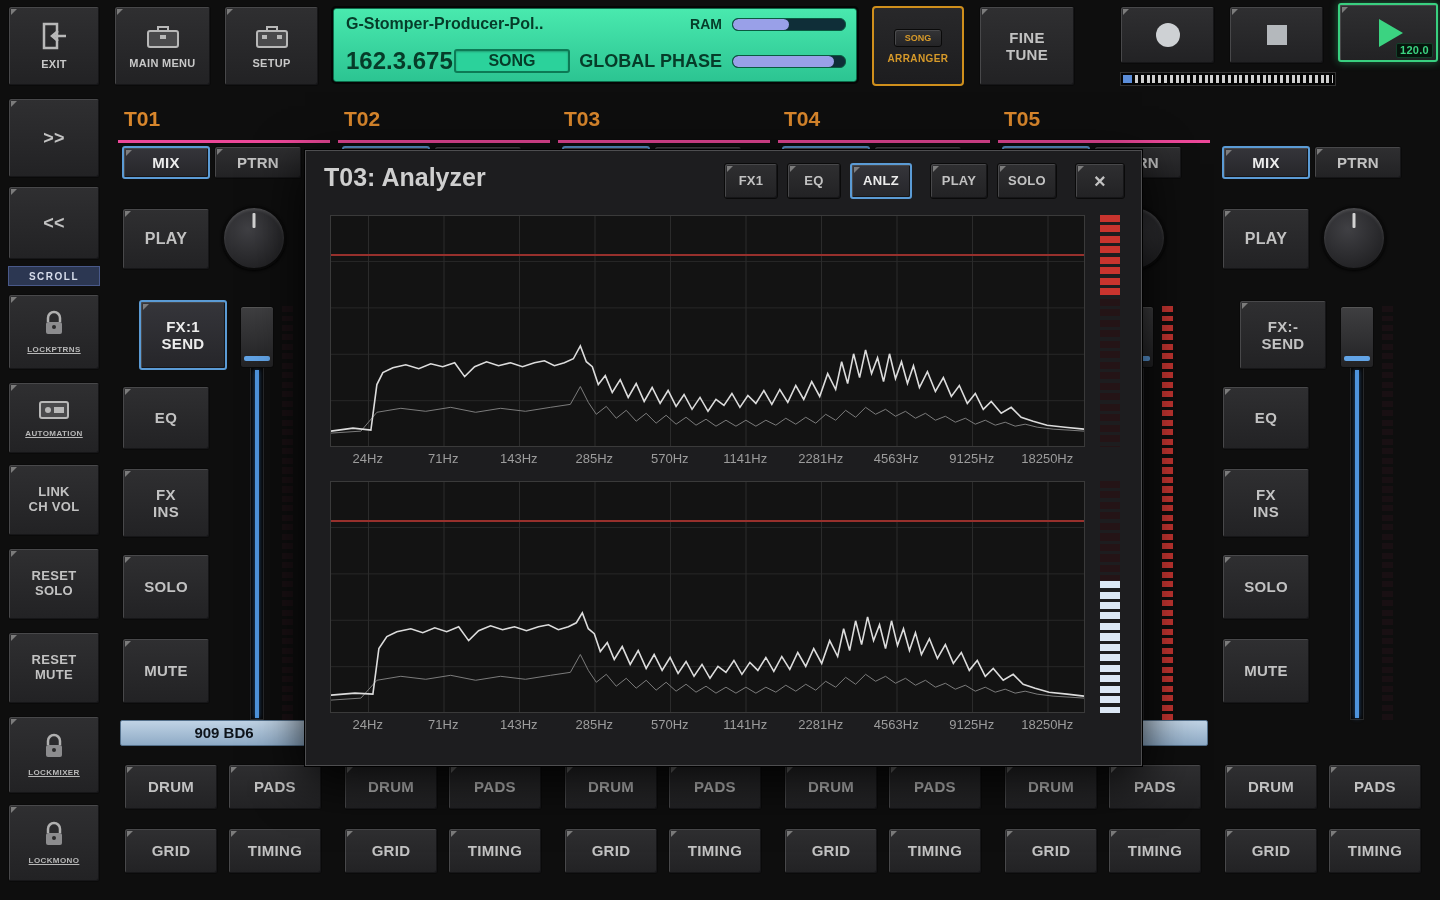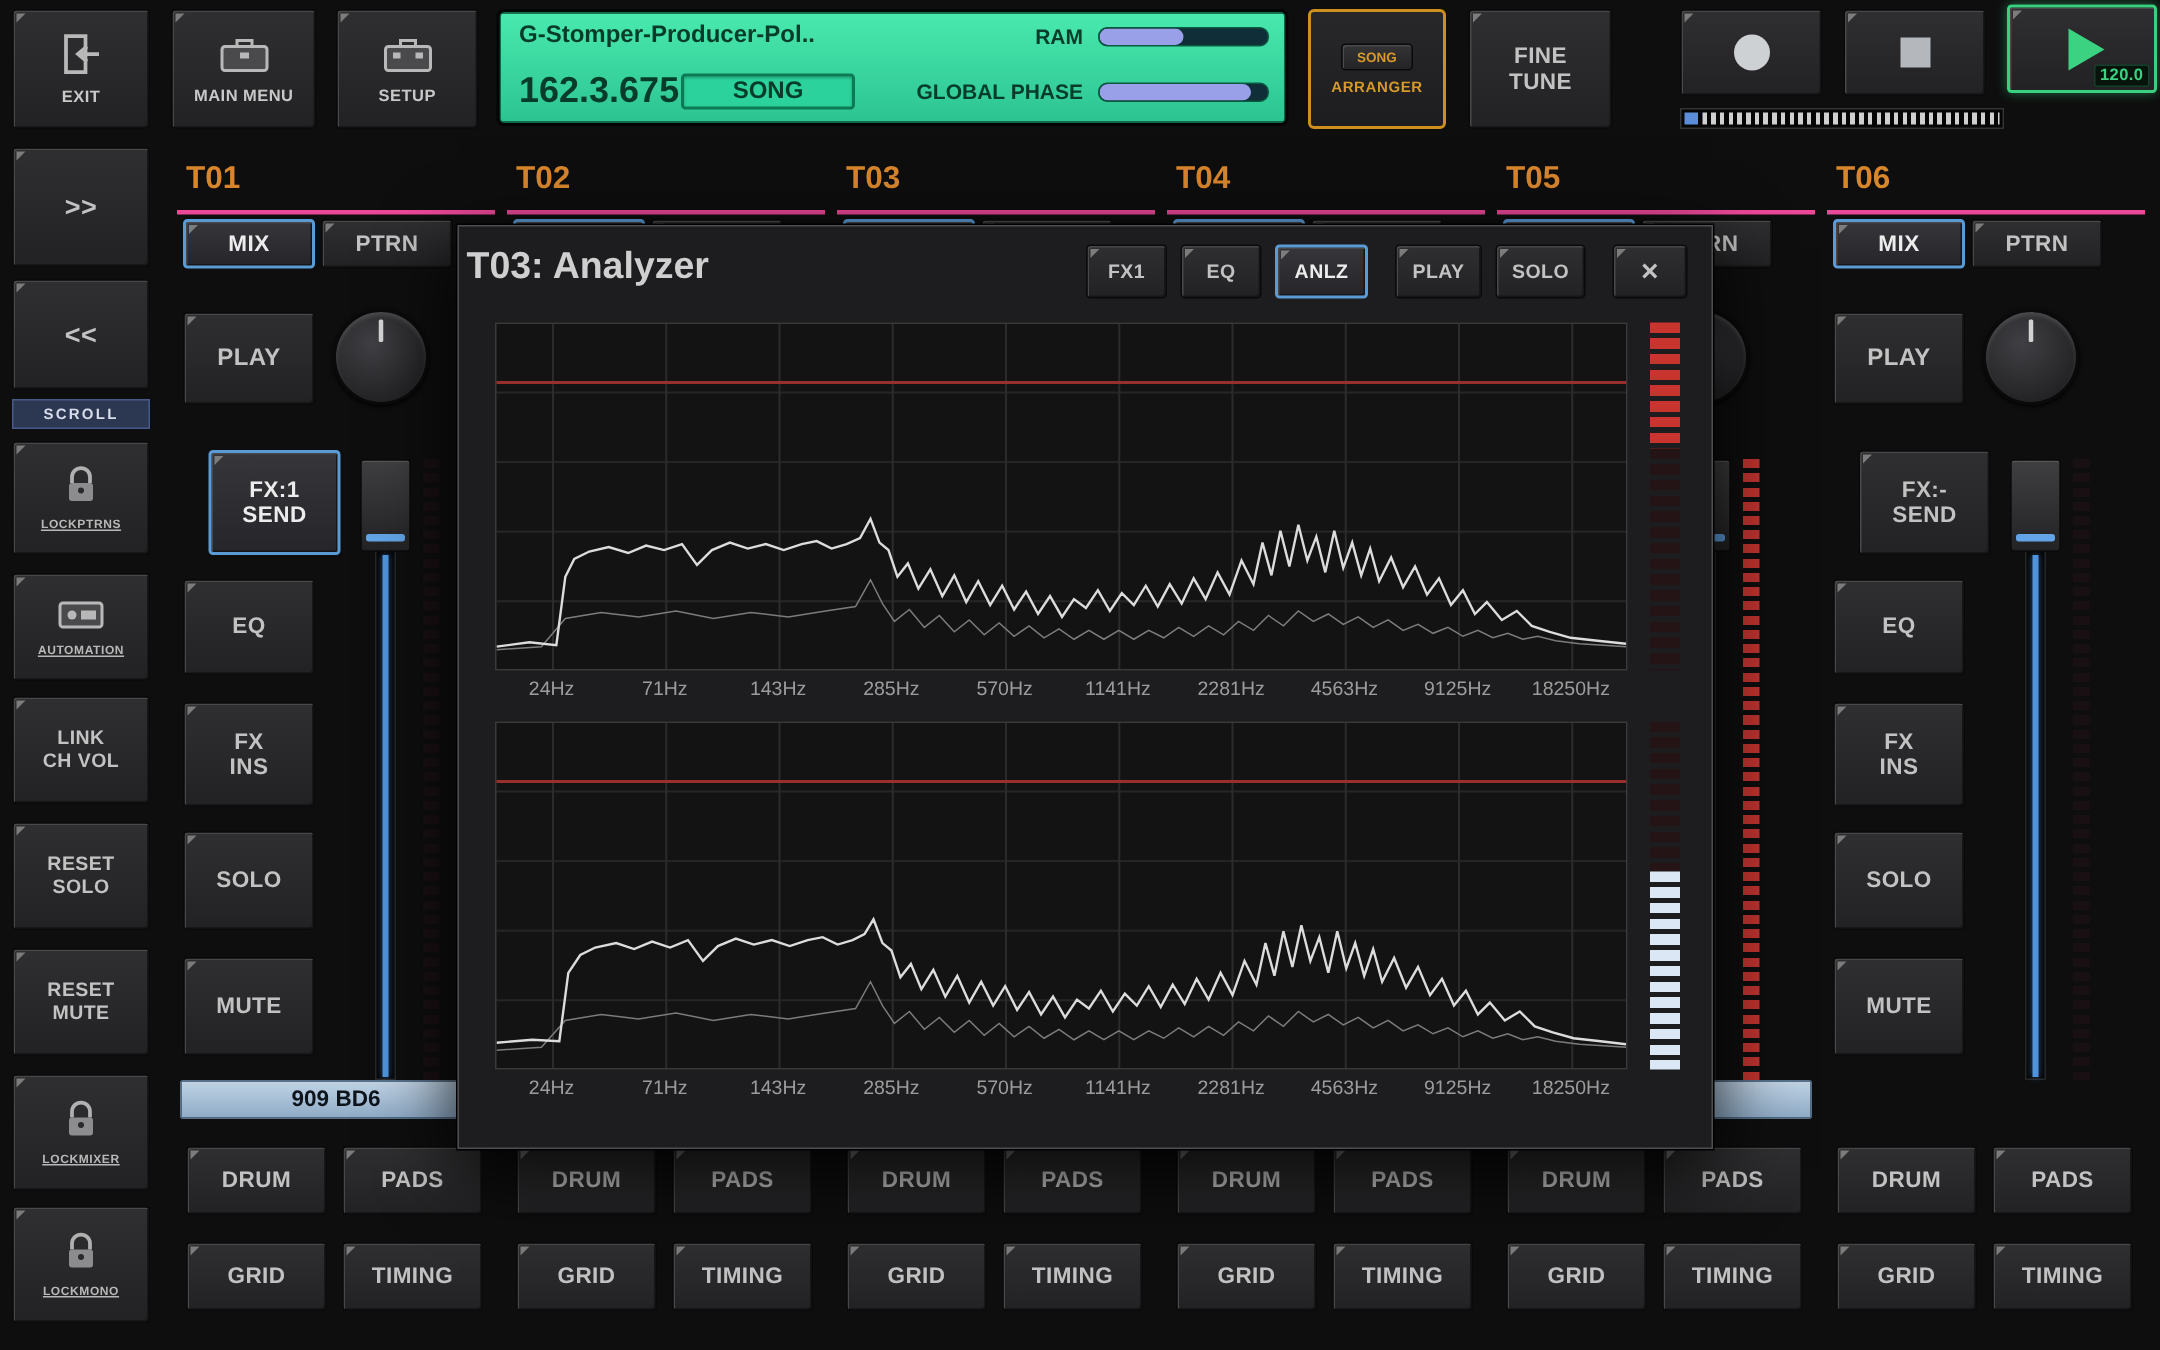--- a/index.html
+++ b/index.html
@@ -70,21 +70,21 @@
     box-sizing:border-box;color:#0e141b;font-size:15px;font-weight:bold;text-align:center;line-height:24px;
     cursor:pointer;}
   .t-drum{left:6px;top:666px;width:94px;height:46px;}
   .t-pads{left:110px;top:666px;width:94px;height:46px;}
   .t-grid{left:6px;top:730px;width:94px;height:46px;}
   .t-timing{left:110px;top:730px;width:94px;height:46px;}
 
   
   #dialog{position:absolute;left:305px;top:150px;width:835px;height:614px;background:#1d1d1f;
     border:1px solid #4e4e50;box-shadow:0 14px 48px rgba(0,0,0,.9), 0 0 0 1px #000;z-index:50;}
-  .dlg-title{position:absolute;left:5px;top:12px;font-size:25px;font-weight:bold;color:#cfcfcf;}
+  .dlg-title{position:absolute;left:18px;top:12px;font-size:25px;font-weight:bold;color:#cfcfcf;}
   .dlg-btns{position:absolute;right:16px;top:12px;display:flex;height:36px;align-items:stretch;}
   .dlg-btns .btn{font-size:13px;}
   .spectrum{position:absolute;left:24px;width:755px;height:232px;background-color:#131313;
     background-image:linear-gradient(to right,#2b2b2b 1px,transparent 1px),
                      linear-gradient(to bottom,#262626 1px,transparent 1px);
     background-size:75.5px 100%,100% 46.4px;background-position:37px 0,0 45px;
     border:1px solid #3a3a3a;box-sizing:border-box;}
   .limit{position:absolute;left:0;right:0;top:38px;height:2px;background:#97302c;}
   svg.curves{position:absolute;left:0;top:0;width:100%;height:100%;}
   .freq-row{position:absolute;left:24px;width:755px;height:24px;display:flex;color:#9c9c9c;font-size:13px;}
@@ -158,21 +158,21 @@
   <div class="lcd-row">
     <span style="flex:1;font-size:16px;font-weight:bold;">G-Stomper-Producer-Pol..</span>
     <span style="font-size:14px;font-weight:bold;margin-right:10px;">RAM</span>
     <div class="lcd-bar">
           <div class="lcd-fill" style="width: 50%;"></div>
         </div>
   </div>
   <div class="lcd-row">
     <span style="width:108px;font-size:24px;font-weight:bold;">162.3.675</span>
     <div class="lcd-chip">SONG</div>
-    <span style="flex:1;text-align:right;font-size:14px;font-weight:bold;margin-right:10px;">GLOBAL PHASE</span>
+    <span style="flex:1;text-align:right;font-size:18px;font-weight:bold;margin-right:10px;">GLOBAL PHASE</span>
     <div class="lcd-bar">
           <div class="lcd-fill" style="width: 90%;"></div>
         </div>
   </div>
 </div>
 
 <div id="song-arr">
   <span class="sa-chip">SONG</span>
   <span class="sa-text">ARRANGER</span>
 </div>
@@ -408,21 +408,20 @@
   </div>
   <div class="track-meter lit"></div>
   <div class="t-name"></div>
   <div class="btn t-drum">DRUM</div>
   <div class="btn t-pads">PADS</div>
   <div class="btn t-grid">GRID</div>
   <div class="btn t-timing">TIMING</div>
 </div>
 
 <div class="track" style="left:1218px;">
-  <div class="t-title">T06</div>
   <div class="btn t-mix sel">MIX</div>
   <div class="btn t-ptrn">PTRN</div>
   <div class="btn t-play">PLAY</div>
   <div class="knob">
         <div class="knob-ind"></div>
       </div>
   <div class="btn t-fx">
     <span>FX:-</span>
     <span>SEND</span>
   </div>

